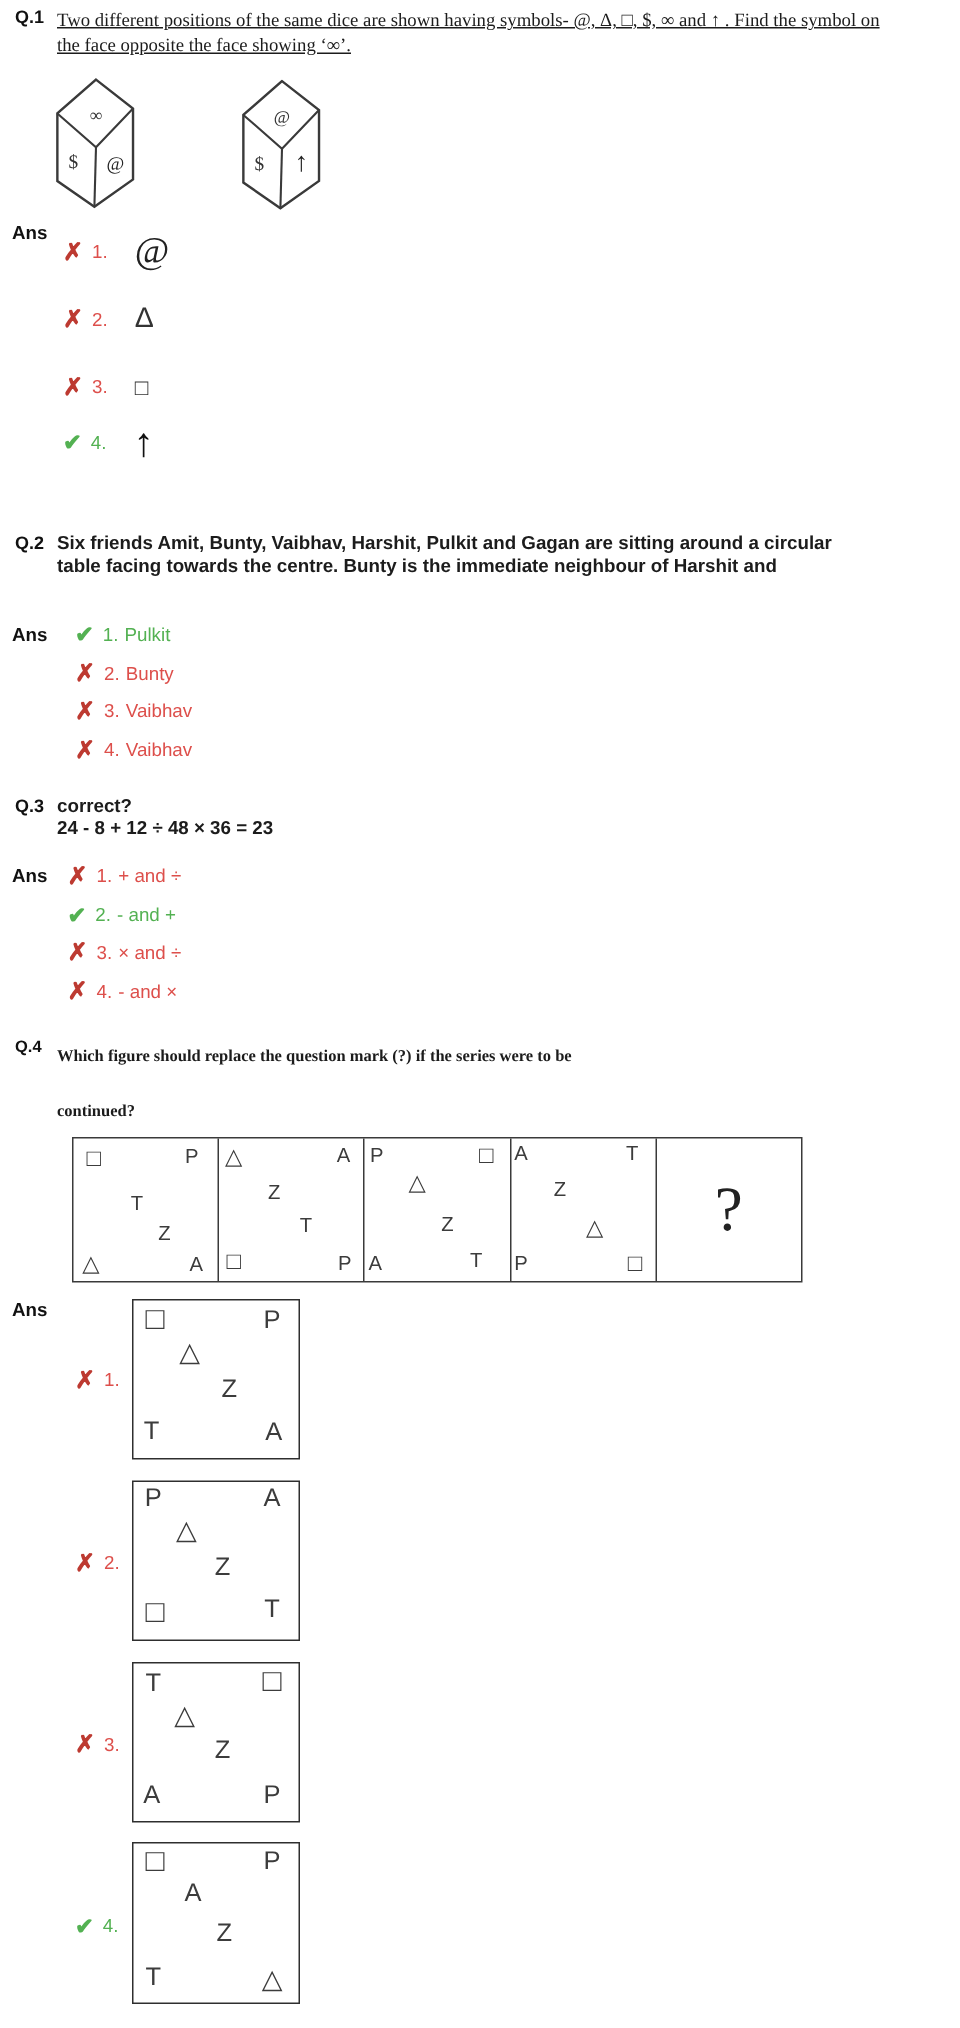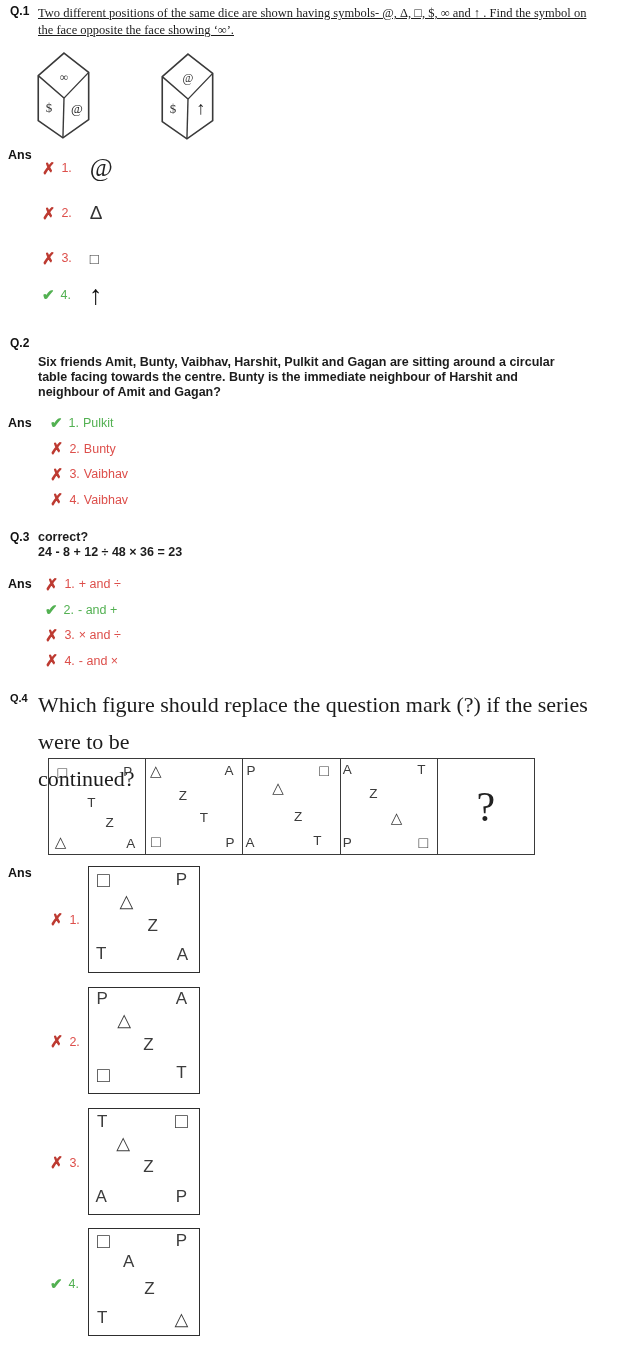--- a/index.html
+++ b/index.html
@@ -7,21 +7,21 @@
   body { width:640px; height:1352px; position:relative; overflow:hidden;
          font-family:"Liberation Sans", sans-serif; color:#1d1d1d; }
   .abs { position:absolute; }
 
   .qnum  { font-weight:bold; font-size:12px; color:#111; }
   .ans   { font-weight:bold; font-size:12.5px; color:#111; }
 
   
   .serif-text { font-family:"Liberation Serif", serif; color:#1c1c1c; }
   .q1text { font-size:12.5px; line-height:17px; width:592px; }
-  .q4text { font-size:22px; line-height:37px; width:560px; }
+  .q4text { font-size:11px; line-height:37px; width:560px;font-weight:bold; }
 
   
   .boldtext { font-weight:bold; font-size:12.5px; line-height:15.2px; color:#1c1c1c; }
 
   
   .mark { font-weight:bold; display:inline-block; }
   .mark.w { color:#bd3a31; font-size:16px; }
   .mark.c { color:#53b152; font-size:15px; }
 
   .onum { font-size:12.5px; margin:0 4px 0 6px; }
@@ -107,25 +107,24 @@
   <span class="mark w">✗</span>
   <span class="onum wclr">3.</span>
   <span class="q1sym s-sq">□</span>
 </div>
 <div class="q1row" style="top:278px;">
   <span class="mark c">✔</span>
   <span class="onum cclr">4.</span>
   <span class="q1sym s-arrow">↑</span>
 </div>
 
-<div class="abs qnum" style="left:10px; top:336px;">Q.2</div>
+<div class="abs qnum" style="left:10px; top:355px;">Q.2</div>
 <div class="abs boldtext" style="left:38px; top:355px; width:550px;">
   <div>Six friends Amit, Bunty, Vaibhav, Harshit, Pulkit and Gagan are sitting around a circular</div>
   <div>table facing towards the centre. Bunty is the immediate neighbour of Harshit and</div>
-  <div>neighbour of Amit and Gagan?</div>
 </div>
 <div class="abs ans" style="left:8px; top:416px;">Ans</div>
 <div class="abs optlist" style="left:50px; top:415px;">
   <div class="orow">
     <span class="mark c">✔</span>
     <span class="onum cclr">1.</span>
     <span class="olabel cclr">Pulkit</span>
   </div>
   <div class="orow">
     <span class="mark w">✗</span>

